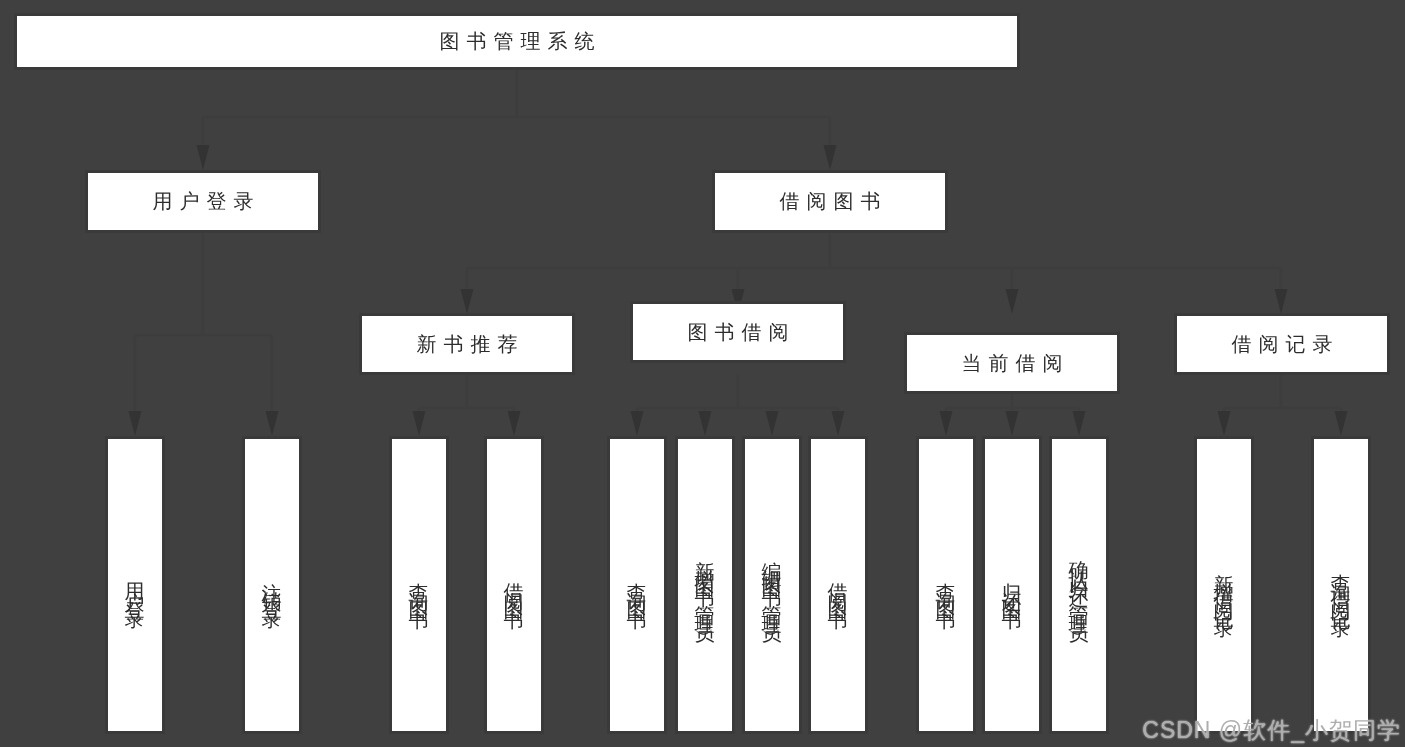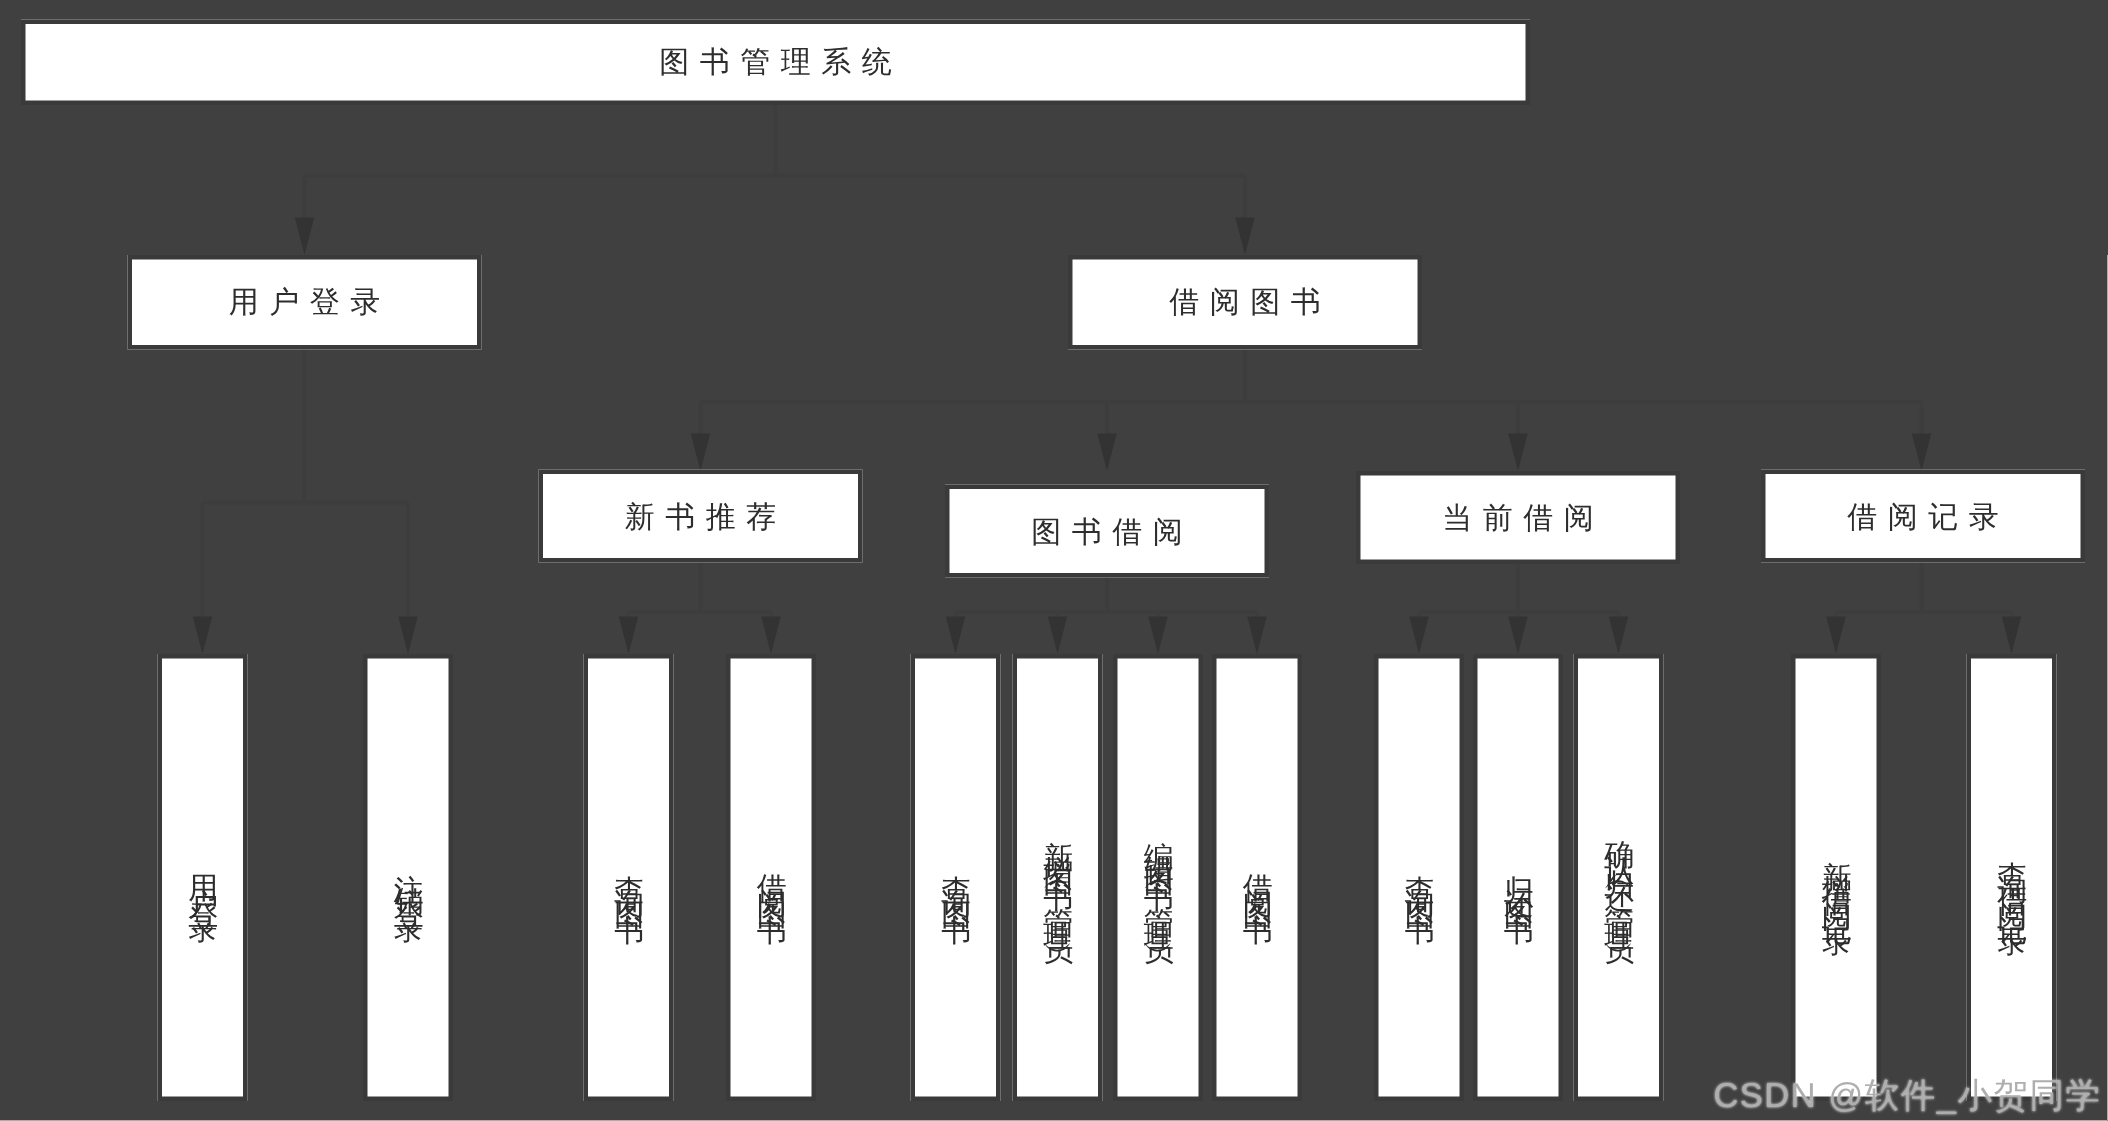--- a/index.html
+++ b/index.html
@@ -14,22 +14,22 @@
   .hbox span{letter-spacing:7px;text-indent:7px;white-space:nowrap;}
   .leaf{top:436px;width:60px;height:298px;}
   .leaf span{writing-mode:vertical-rl;text-orientation:mixed;letter-spacing:9px;line-height:1;white-space:nowrap;}
   
   .b-root{left:14px;top:13px;width:1006px;height:57px;}
   
   .b-user-login{left:85px;top:170px;width:236px;height:63px;}
   .b-book-mgmt{left:712px;top:170px;width:236px;height:63px;}
   
   .b-new-rec{left:359px;top:313px;width:216px;height:62px;}
-  .b-borrowing{left:630px;top:323px;width:216px;height:62px;font-family:Liberation Mono, monospace;}
-  .b-current{left:904px;top:314px;width:216px;height:62px;}
+  .b-borrowing{left:630px;top:301px;width:216px;height:62px;font-family:Liberation Mono, monospace;}
+  .b-current{left:904px;top:332px;width:216px;height:62px;}
   .b-records{left:1174px;top:313px;width:216px;height:62px;}
   
   .lf-1{left:105px;}  .lf-2{left:242px;}
   .lf-3{left:389px;}  .lf-4{left:484px;}
   .lf-5{left:607px;}  .lf-6{left:675px;}
   .lf-7{left:742px;}  .lf-8{left:808px;}
   .lf-9{left:916px;}  .lf-10{left:982px;} .lf-11{left:1049px;}
   .lf-12{left:1194px;} .lf-13{left:1311px;}
   #watermark{
     position:absolute;top:715px;right:4px;z-index:6;

